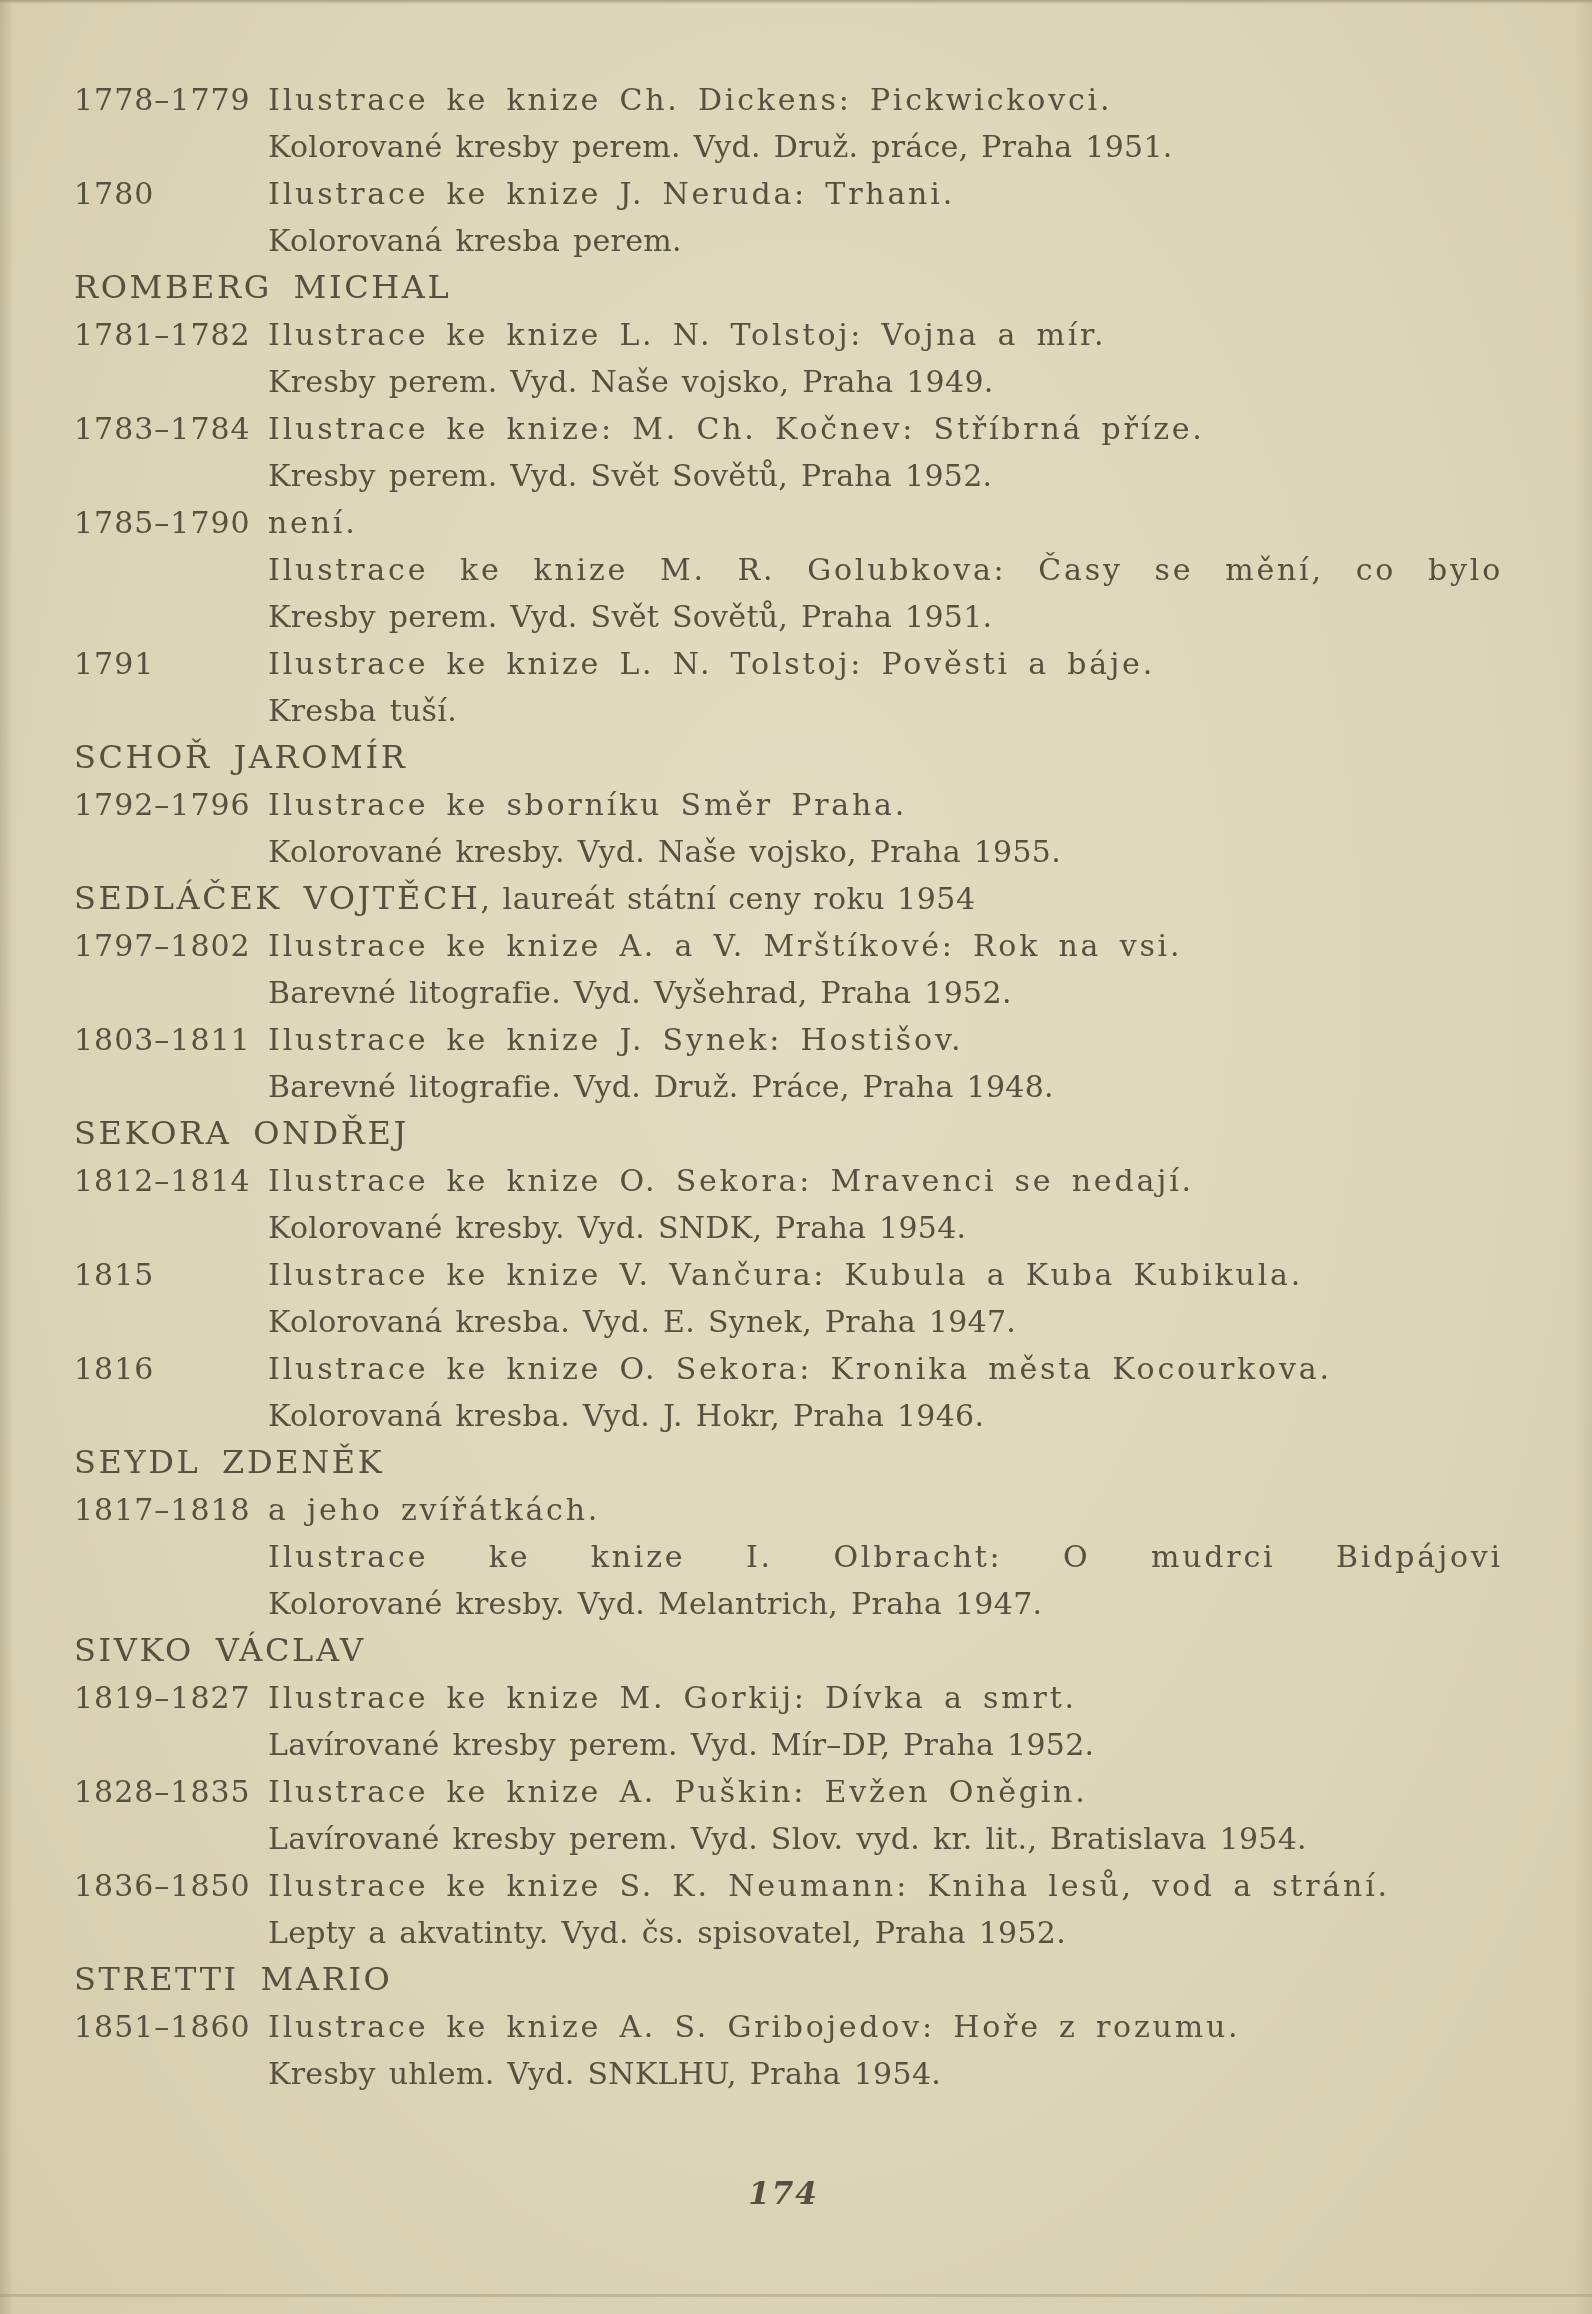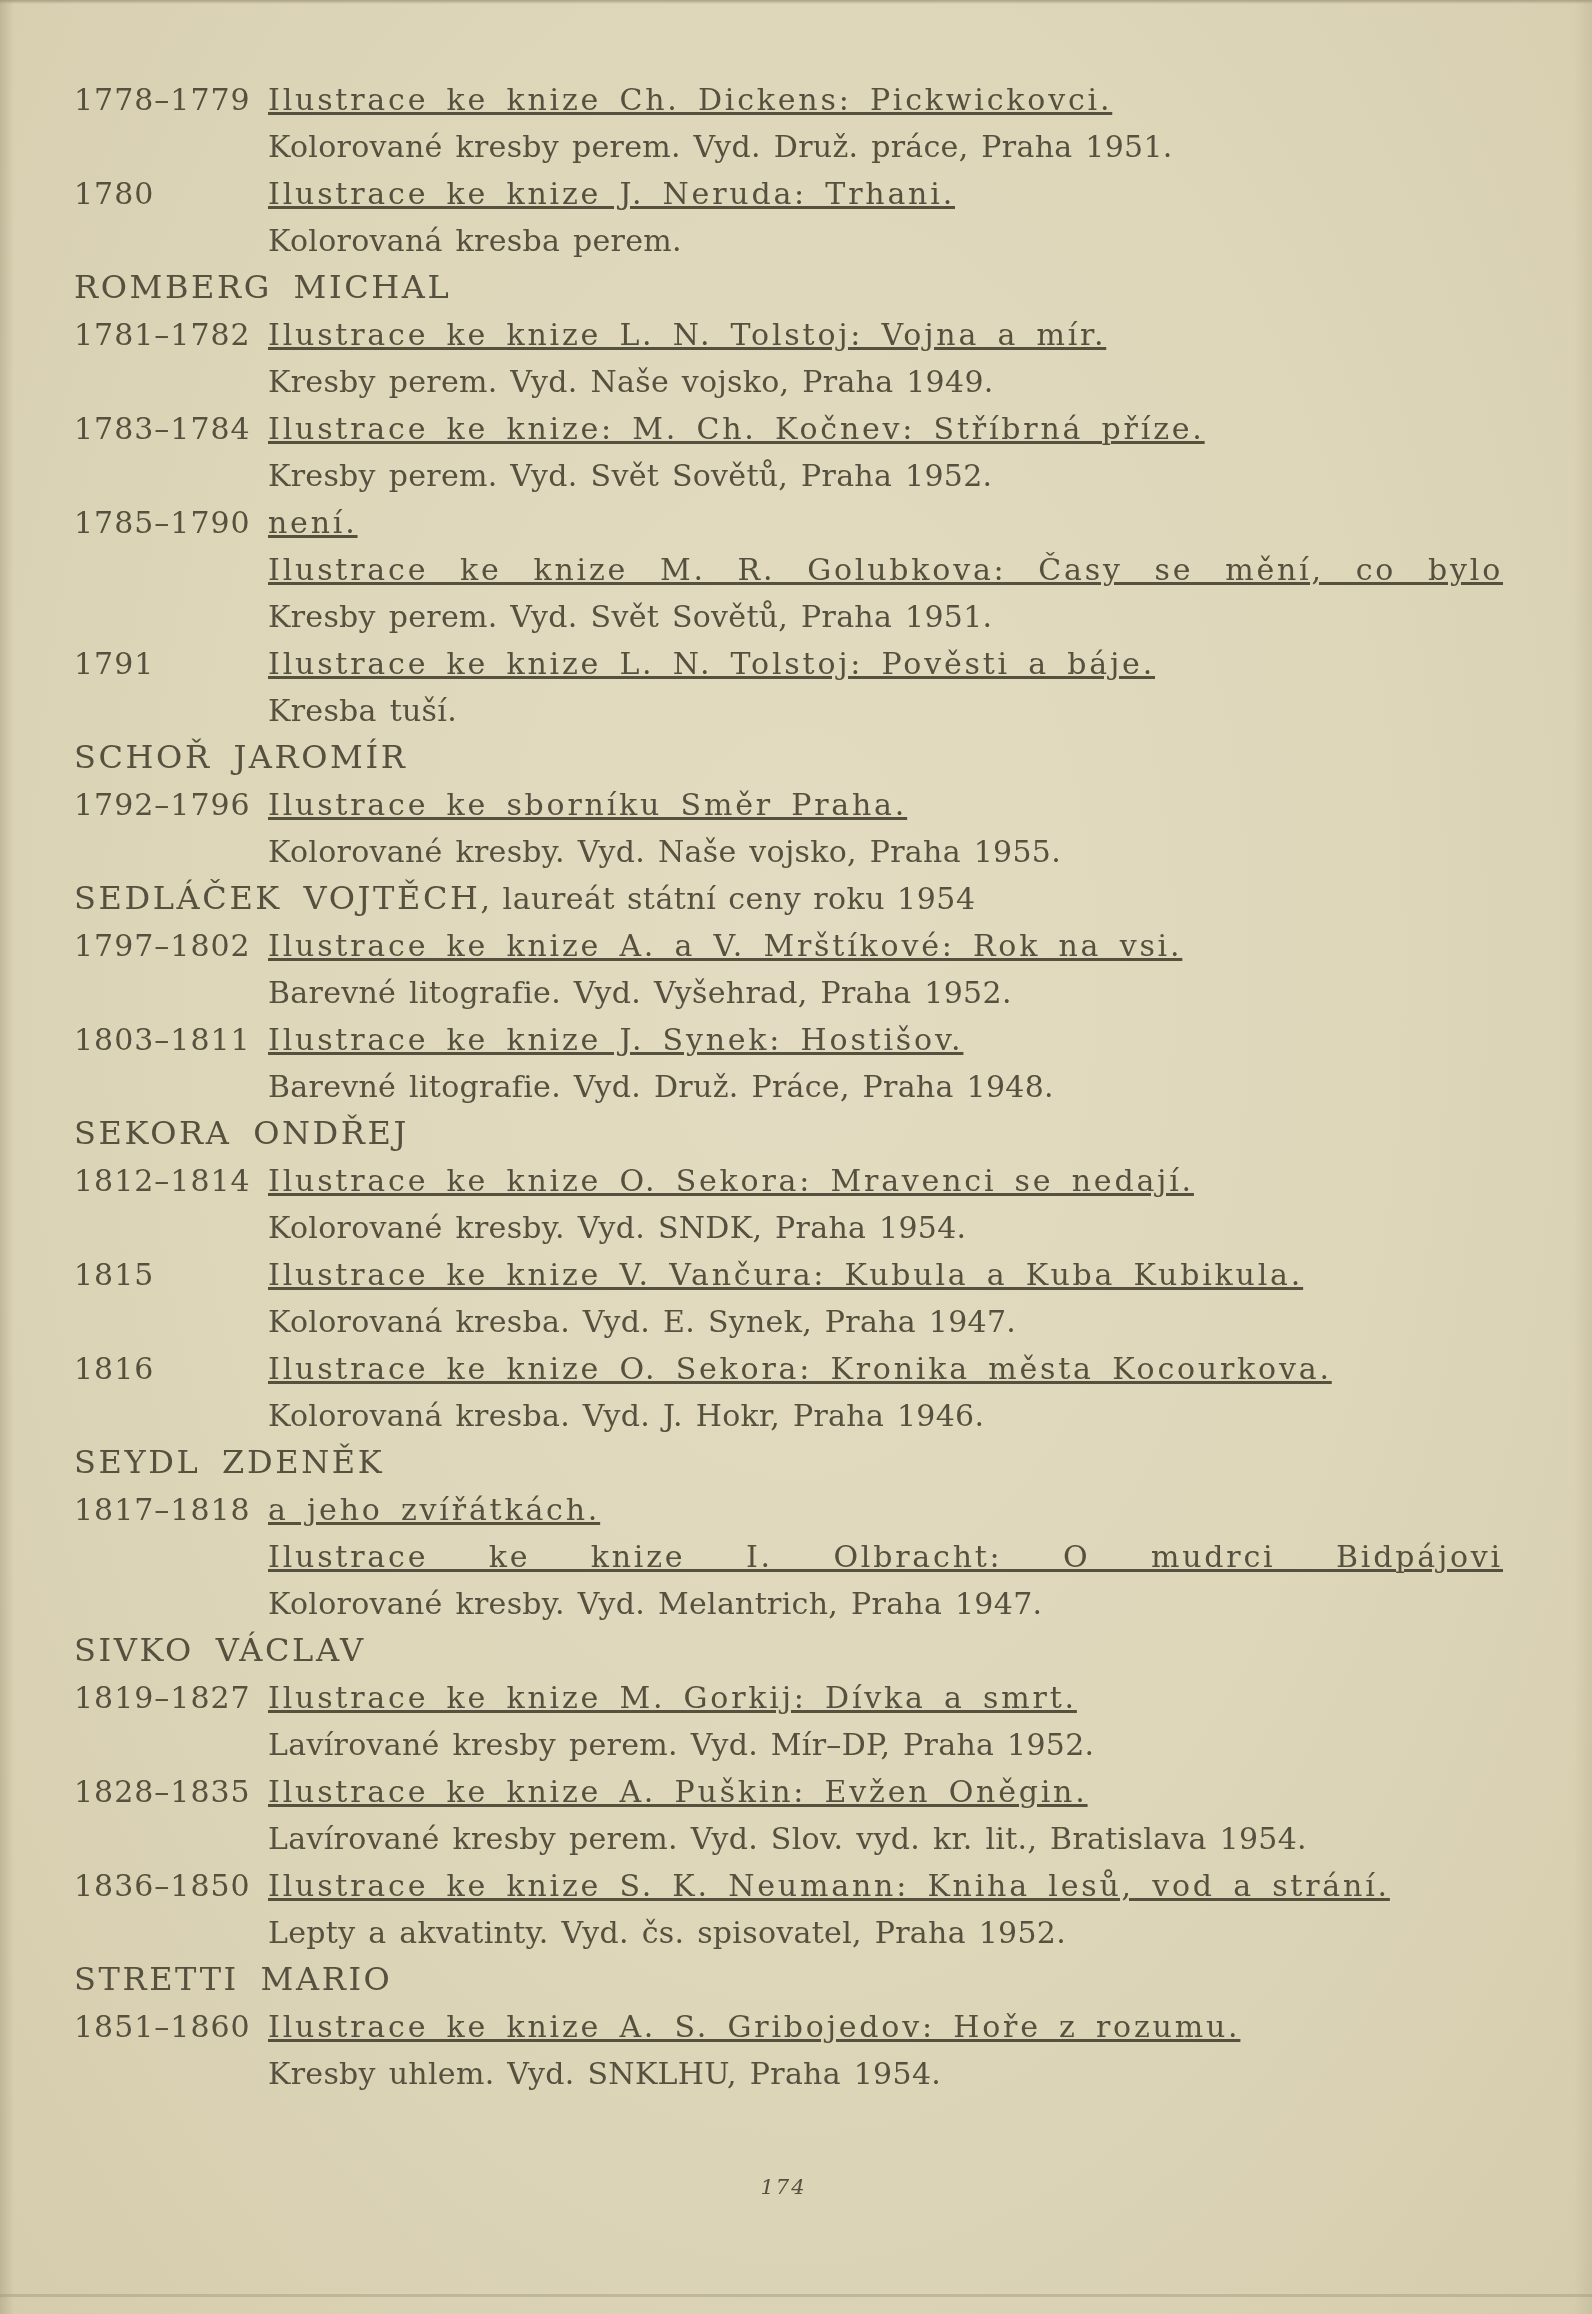--- a/index.html
+++ b/index.html
@@ -52,21 +52,21 @@
   .entry-range {
     grid-column: 1;
     letter-spacing: 1px;
     white-space: nowrap;
   }
   .entry-title {
     grid-column: 2;
     letter-spacing: 2.8px;
     word-spacing: 6px;
   }
-  .title-line { text-align: left; text-decoration: underline; }
+  .title-line { text-align: left; }
   .title-line.fill {
     text-align: justify;
     text-align-last: justify;
   }
   .entry-detail {
     grid-column: 2;
     letter-spacing: 0.3px;
     word-spacing: 3px;
   }
   .heading {
@@ -80,22 +80,23 @@
     word-spacing: 2px;
     margin-top: 28px;
   }
   .page-number {
     position: absolute;
     top: 2175px;
     left: 0;
     width: 1567px;
     text-align: center;
     font-style: italic;
-    font-size: 21px;
+    font-size: 31px;
     letter-spacing: 2px;
+    font-weight: bold;
   }
 </style>
 </head>
 <body>
 
 <div class="page">
   <div class="edge-top"></div>
   <div class="edge-left"></div>
   <div class="edge-right"></div>
   <div class="edge-bottom"></div>

